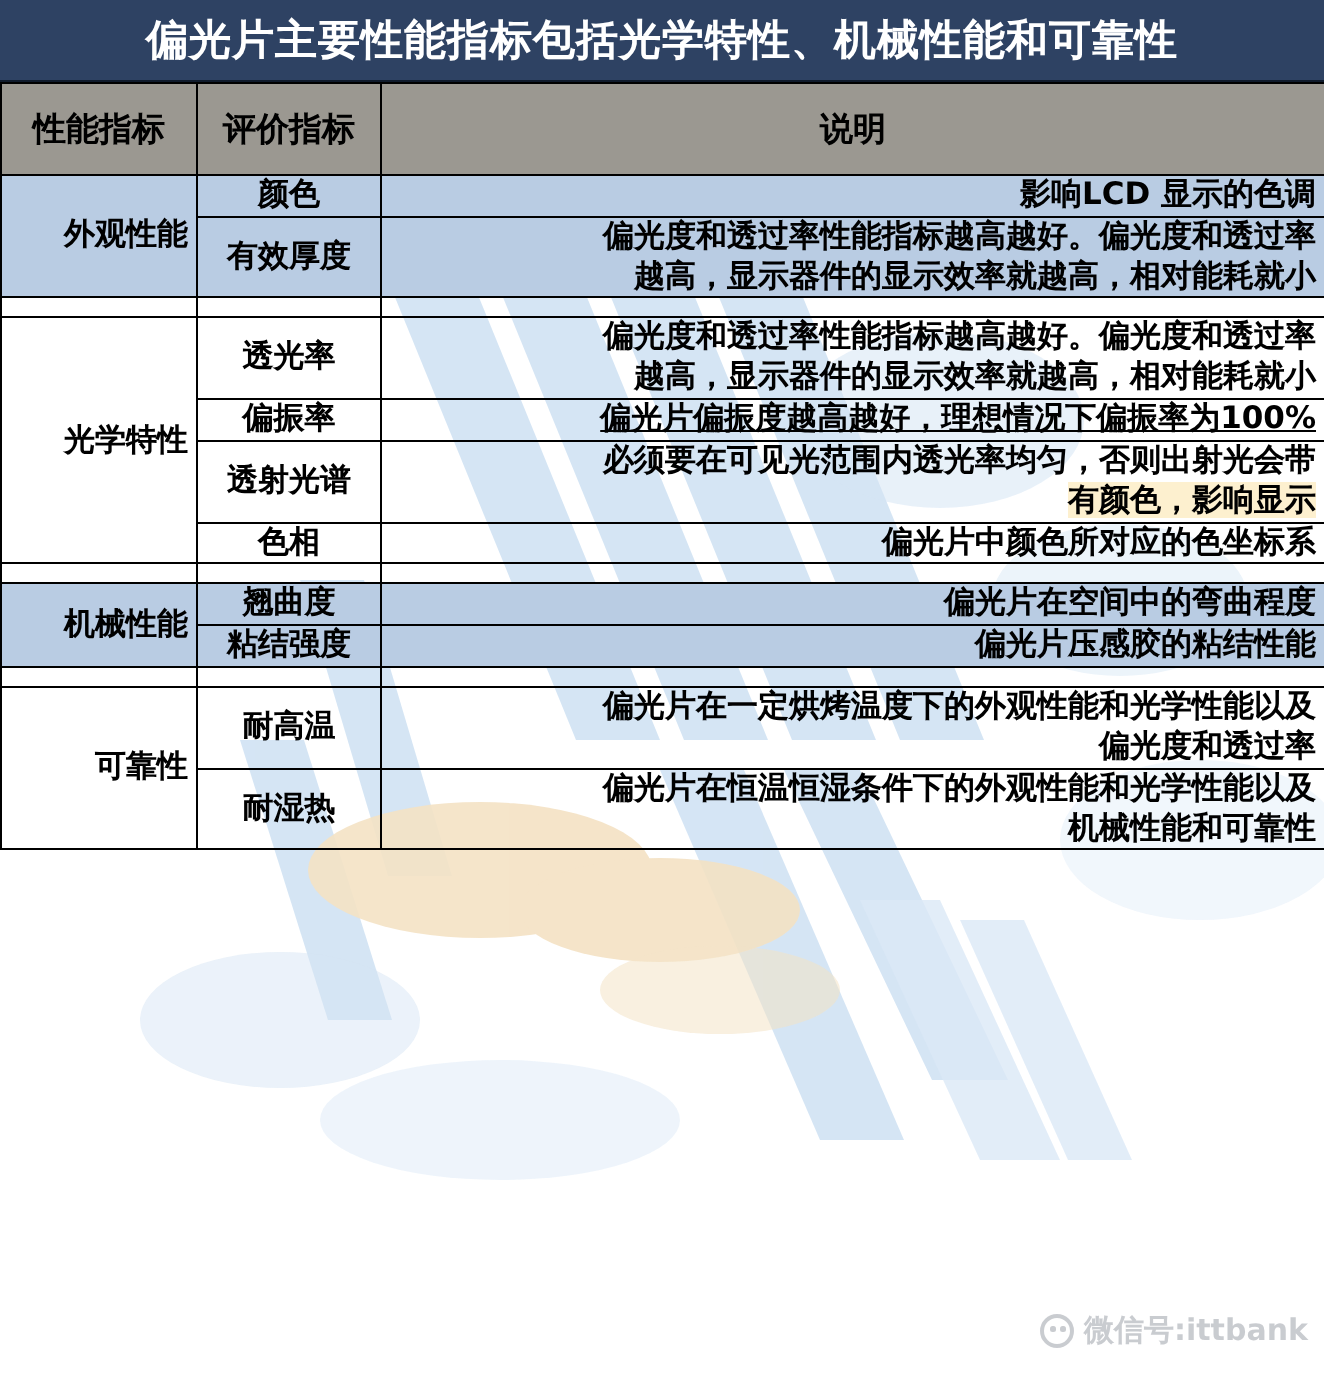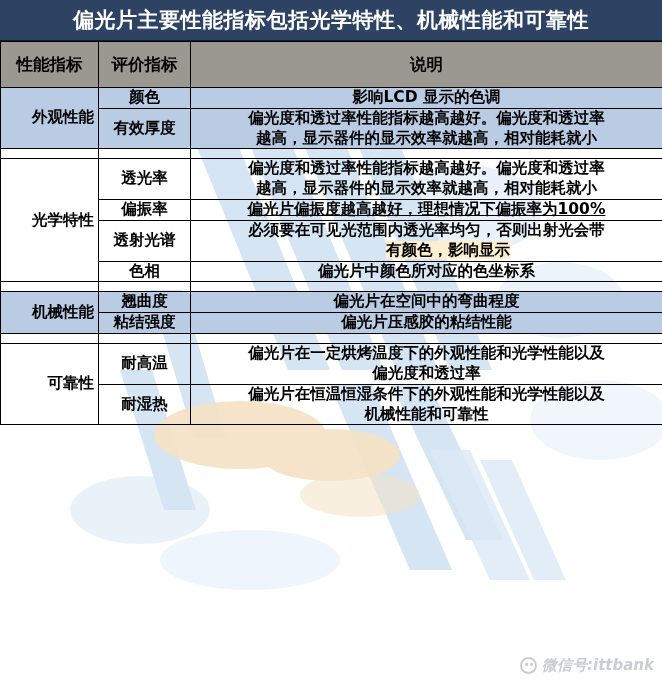--- a/index.html
+++ b/index.html
@@ -97,21 +97,21 @@
   
   td.metric {
     text-align: center;
     font-size: 16px;
     font-weight: bold;
     white-space: nowrap;
   }
 
   
   td.desc {
-    text-align: center;
+    text-align: right;
     font-size: 16px;
     font-weight: bold;
   }
 
   
   tr.tint > td { background: #b9cce3; }
   tr.plain > td { background: transparent; }
 
   
   tr.spacer > td {
@@ -160,21 +160,20 @@
     top: 4px;
   }
   #wechat-mark .wc-logo::before { left: 3px; }
   #wechat-mark .wc-logo::after { left: 8px; }
   #wechat-mark .wc-text {
     color: #8a8f99;
     font-size: 15px;
     font-weight: bold;
     white-space: nowrap;
     font-family: "DejaVu Sans", "Liberation Sans", sans-serif;
-    font-style: italic;
   }
 </style>
 </head>
 <body>
 
 <div id="page">
 
   <div id="watermark">
     <svg width="662" height="649" viewBox="0 0 662 649" xmlns="http://www.w3.org/2000/svg">
       <g fill="#d3e4f4" opacity="0.95">

